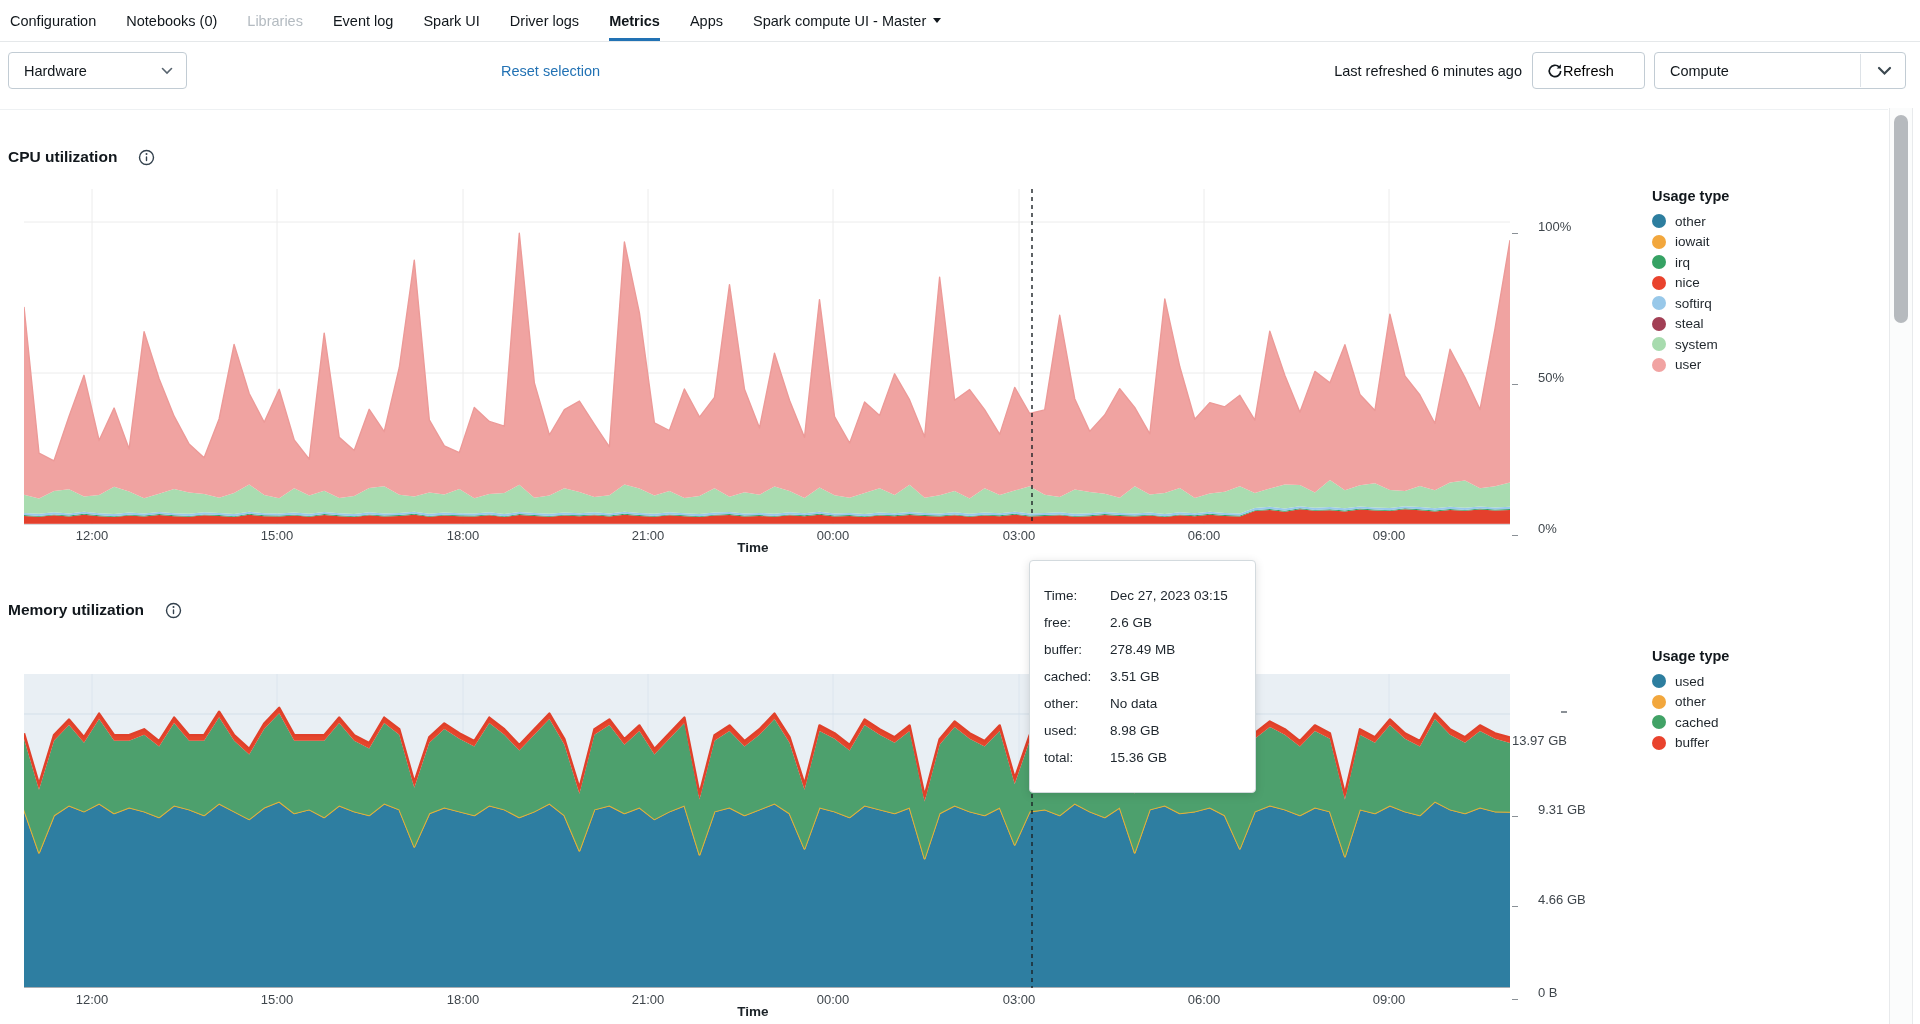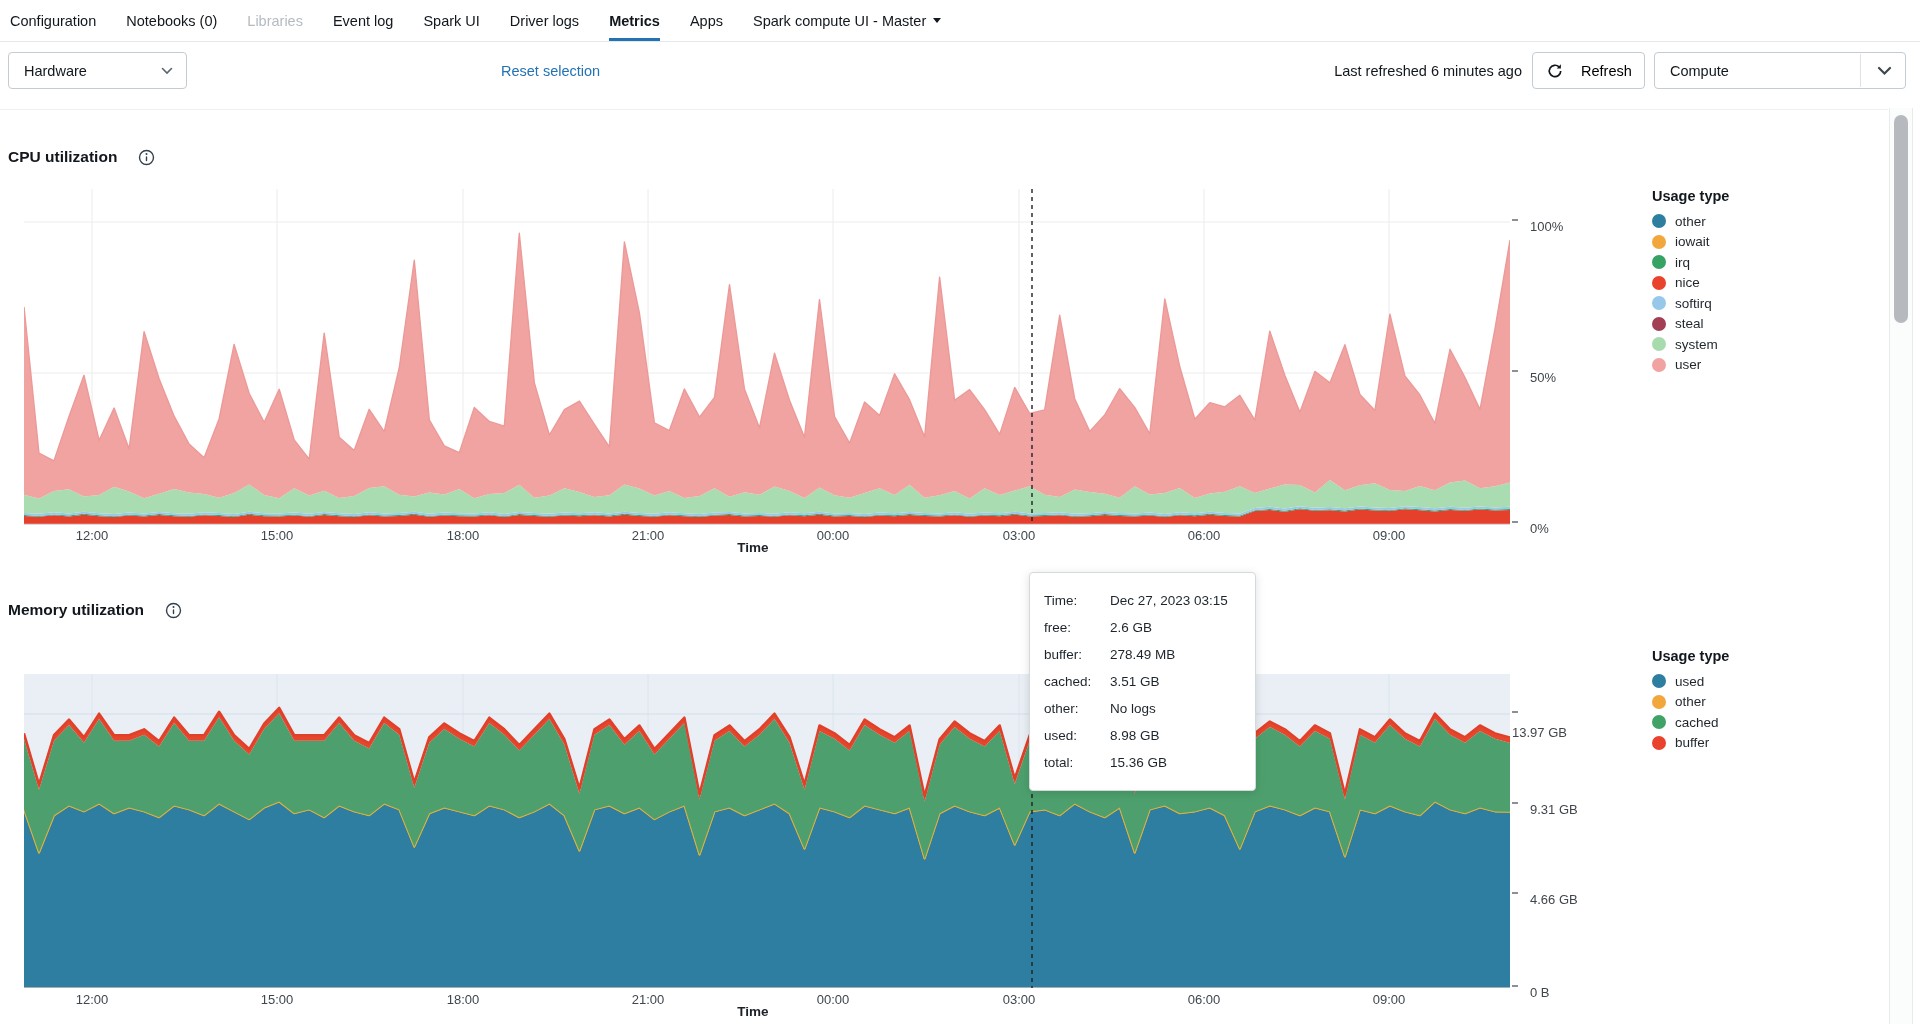--- a/index.html
+++ b/index.html
@@ -27,40 +27,40 @@
              background:#fff; display:flex; align-items:center; font-size:14.5px; cursor:pointer; }
   .ctl-label { padding-left:15px; }
   .chev { position:absolute; right:13px; top:50%; transform:translateY(-50%); }
   .dashed-sep { position:absolute; right:52px; top:1px; height:33px; border-left:1px dashed #c8ced5; }
   .cal { position:absolute; right:13px; top:50%; transform:translateY(-50%); }
   .link { position:absolute; left:501px; top:10px; height:37px; display:flex; align-items:center;
           color:#2272b4; font-size:14.5px; cursor:pointer; }
   .refreshed { position:absolute; left:1262px; width:260px; top:10px; height:37px;
                display:flex; align-items:center; justify-content:flex-end; font-size:14.5px; }
   .btn { position:absolute; top:10px; height:37px; border:1px solid #c2ccd4; border-radius:4px;
-         background:#fff; display:flex; align-items:center; gap:18px; font-size:14.5px;
+         background:#fff; display:flex; align-items:center; gap:0; font-size:14.5px;
          padding:0 14px; cursor:pointer; }
   .select-sep { position:absolute; right:44px; top:1px; height:33px; border-left:1px solid #dde2e7; }
   
   .sec-title { position:absolute; display:flex; align-items:center; gap:21px;
                font-size:15.5px; font-weight:700; }
   
-  .ylab { position:absolute; display:flex; align-items:flex-start; gap:12px; font-size:13px; color:#3f464c; }
+  .ylab { position:absolute; display:flex; align-items:flex-end; gap:20px; font-size:13px; color:#3f464c; }
   .ylab .dash { width:6px; height:1.5px; background:#8a9096; display:inline-block; }
   .xlab { position:absolute; transform:translateX(-50%); font-size:13px; color:#3f464c; white-space:nowrap; }
   .time-label { position:absolute; transform:translateX(-50%); font-size:13.5px; font-weight:700; color:#1b2227; }
   
   .legend { position:absolute; width:230px; }
   .legend-title { font-size:14.5px; font-weight:700; margin-bottom:7px; }
   .legend-item { display:flex; align-items:center; gap:9px; height:20.5px; font-size:13.5px; color:#1f262c; }
   .dot { width:14px; height:14px; border-radius:50%; flex:0 0 14px; }
   
-  .tooltip { position:absolute; left:1029px; top:572px; width:227px; background:#fff;
+  .tooltip { position:absolute; left:1029px; top:560px; width:227px; background:#fff;
              border:1px solid #d3dade; border-radius:4px; box-shadow:0 2px 10px rgba(0,0,0,.13);
-             padding:14px 14px; z-index:20; }
+             padding:21px 14px; z-index:20; }
   .tt-row { display:grid; grid-template-columns:66px 1fr; align-items:center; height:27px;
             font-size:13.5px; color:#1d252c; }
   
   .scroll-track { position:absolute; left:1889px; top:108px; width:24px; height:916px;
                   background:#fbfcfc; border-left:1px solid #e8eaec; border-right:1px solid #e8eaec; }
   .scroll-thumb { position:absolute; left:4px; top:7px; width:14px; height:208px;
                   background:#b6babe; border-radius:8px; cursor:pointer; }
   .plot-mount { position:absolute; }
   svg { display:block; }
 </style>
@@ -270,21 +270,21 @@
     <div class="tt-row">
       <span>buffer:</span>
       <span>278.49 MB</span>
     </div>
     <div class="tt-row">
       <span>cached:</span>
       <span>3.51 GB</span>
     </div>
     <div class="tt-row">
       <span>other:</span>
-      <span>No logs</span>
+      <span>No data</span>
     </div>
     <div class="tt-row">
       <span>used:</span>
       <span>8.98 GB</span>
     </div>
     <div class="tt-row">
       <span>total:</span>
       <span>15.36 GB</span>
     </div>
   </div>

